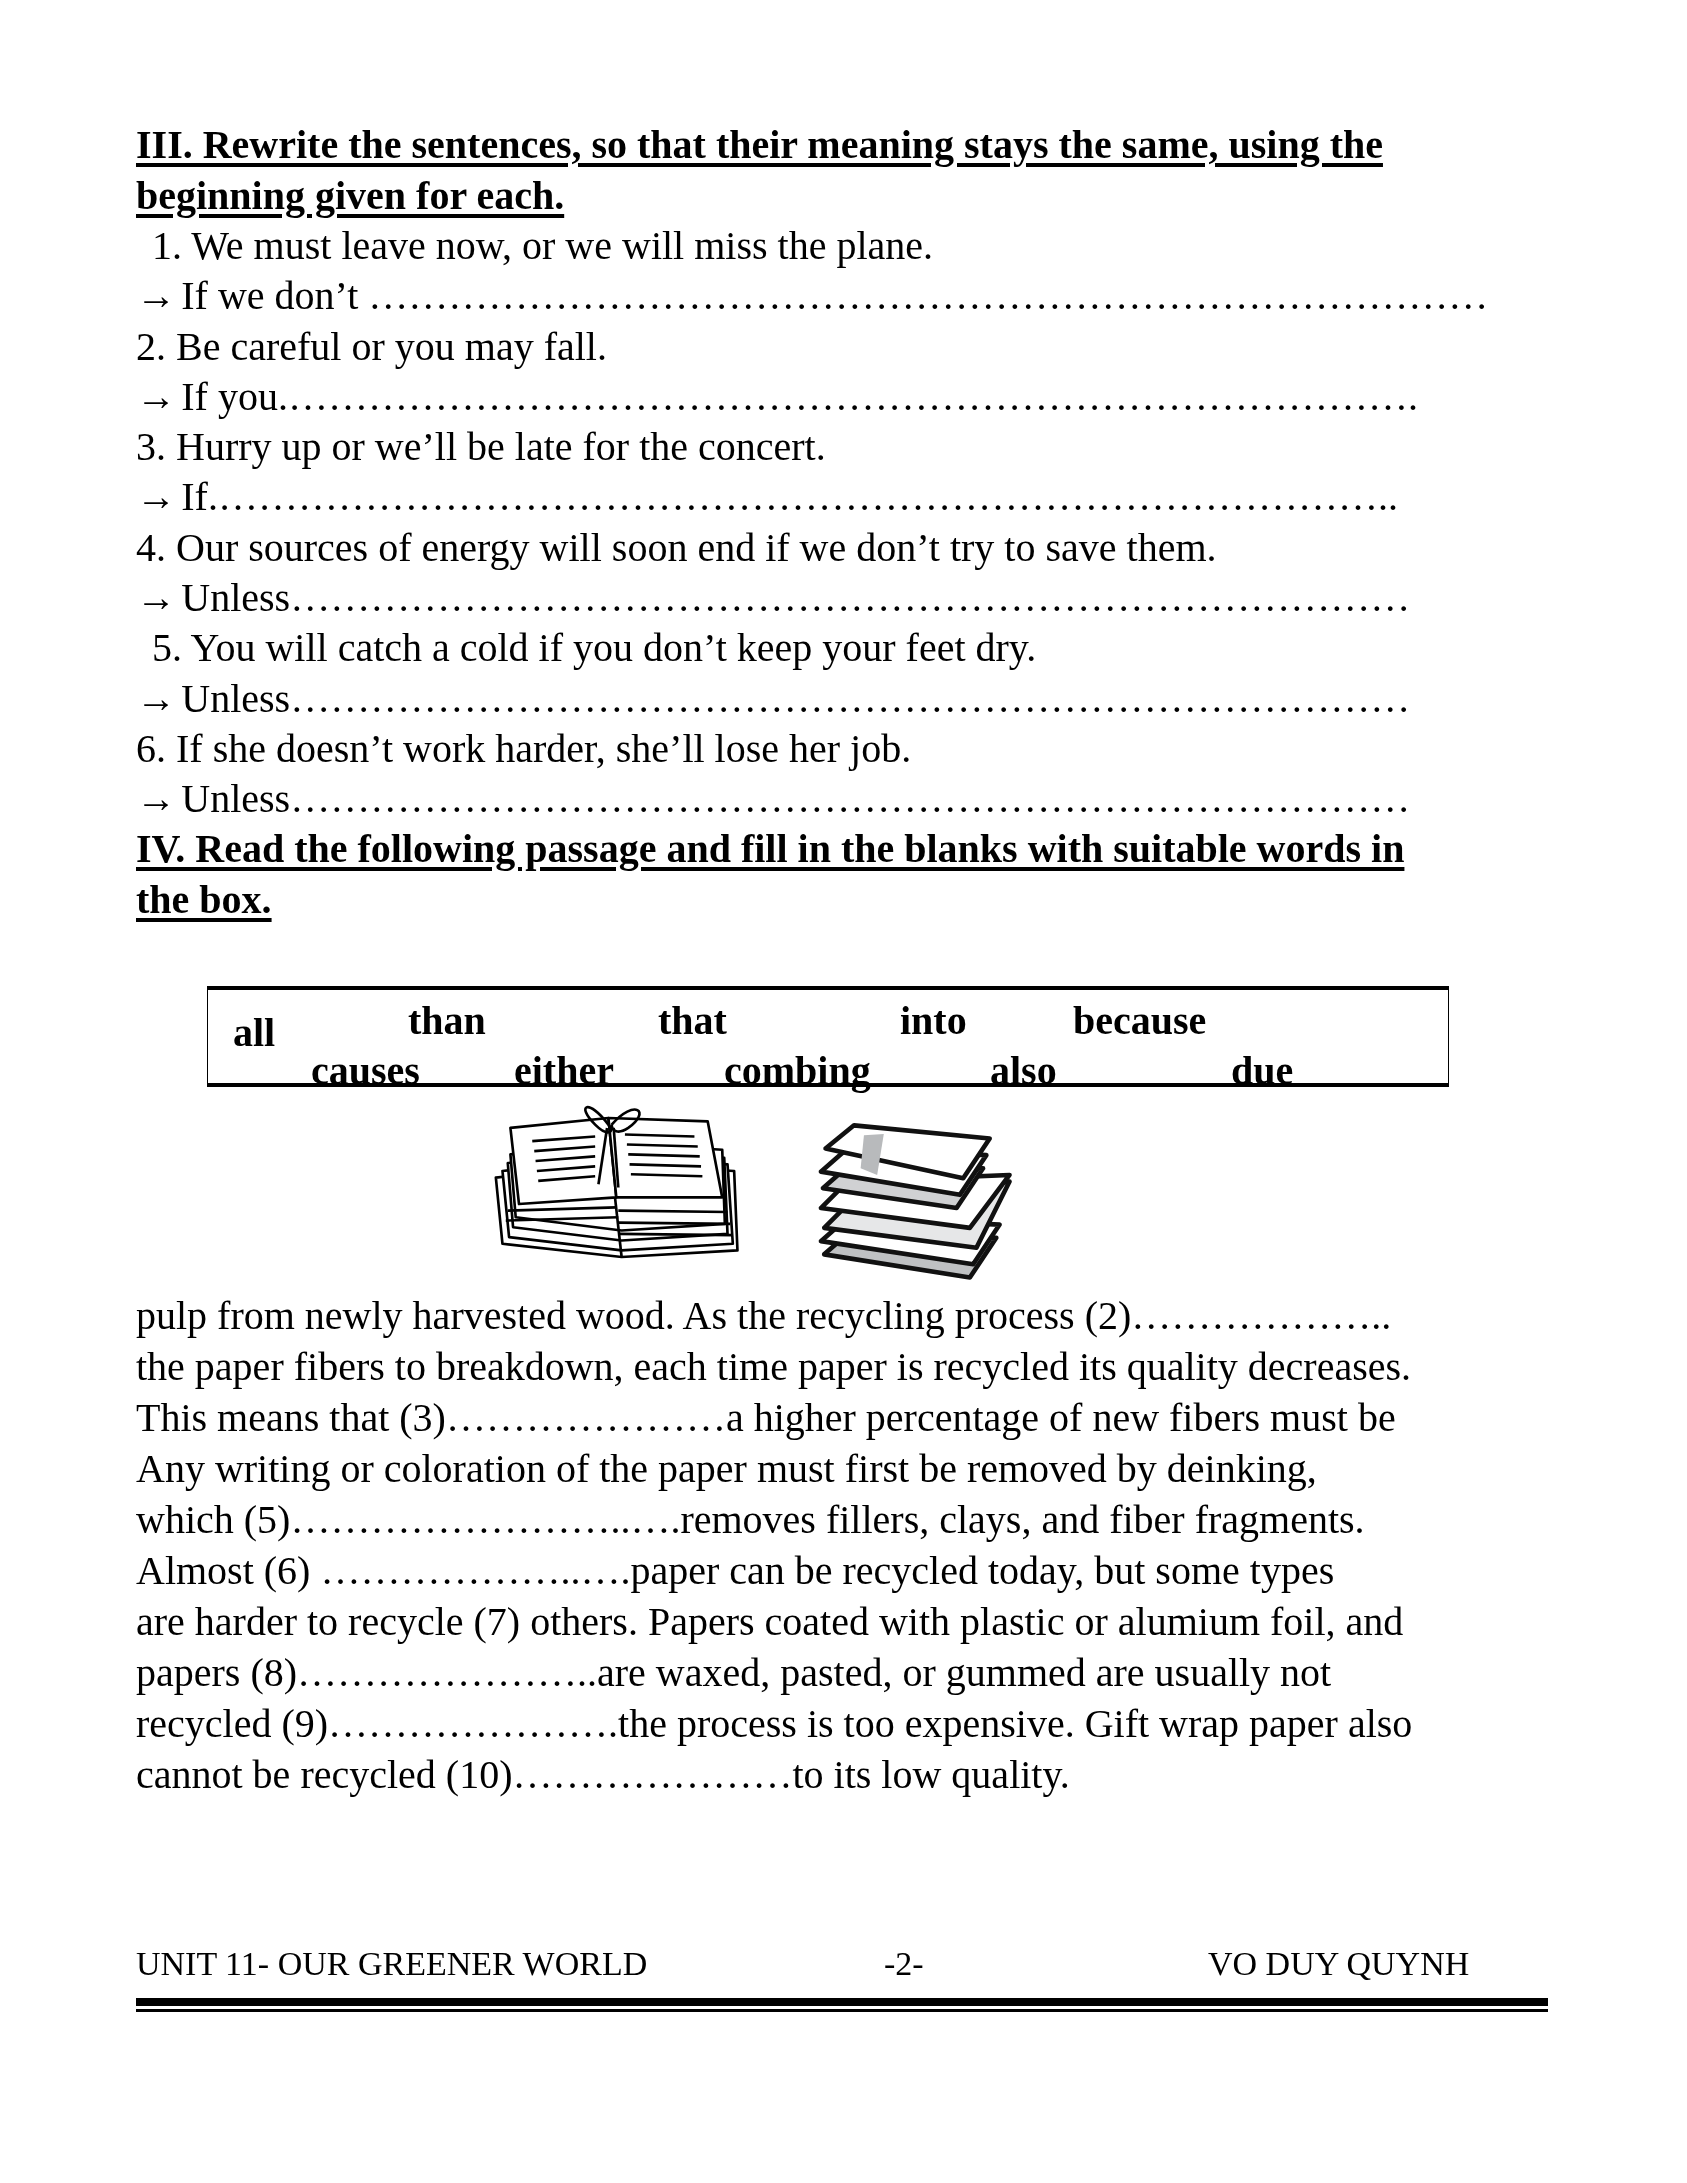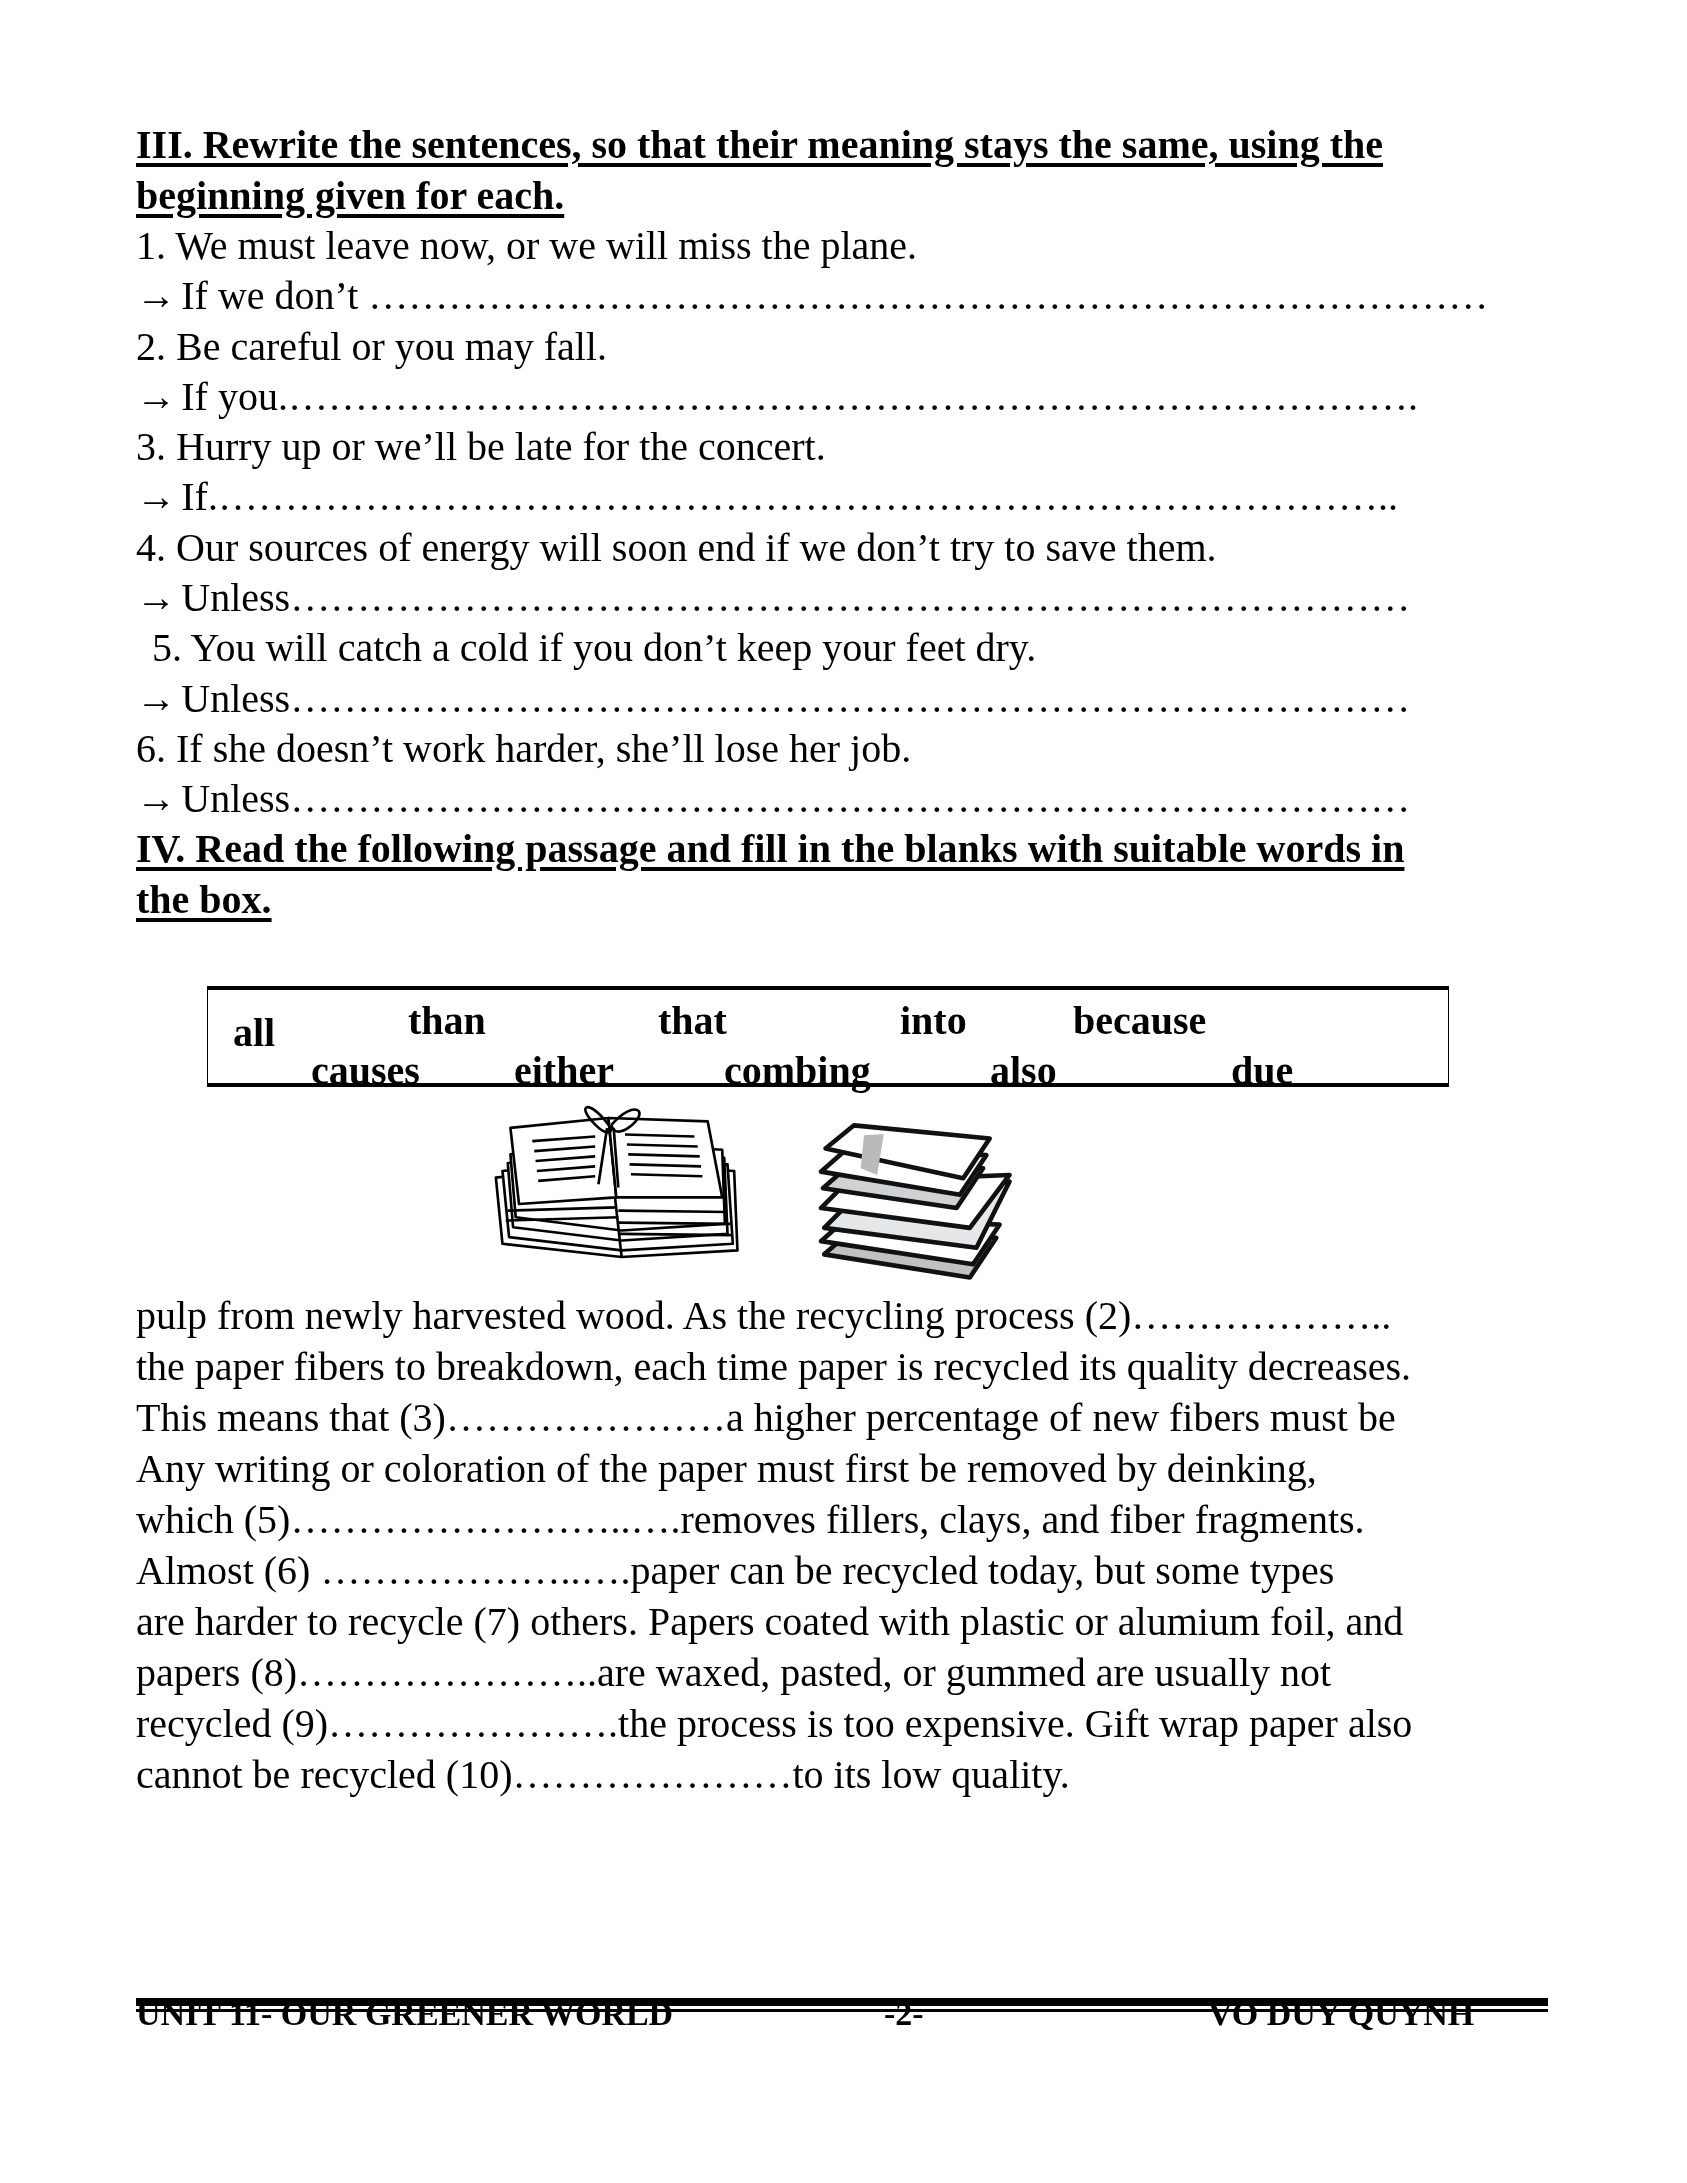--- a/index.html
+++ b/index.html
@@ -13,31 +13,31 @@
   .wordbox { position:absolute; left:71px; top:986px; width:1242px; height:101px;
              border-top:4px solid #000; border-bottom:4px solid #000;
              border-left:1.3px solid #000; border-right:1.3px solid #000; box-sizing:border-box; }
   .wb-word { position:absolute; font-weight:bold; font-size:40px; line-height:46px; }
   .img { position:absolute; }
   .passage { position:absolute; left:0; top:1290px; width:1412px; font-size:40px; line-height:51px; }
   .passage .pl { white-space:nowrap; }
   .dropP { font-weight:bold; }
   .rule1 { position:absolute; left:0; top:1998px; width:1412px; height:8px; background:#000; }
   .rule2 { position:absolute; left:0; top:2009px; width:1412px; height:3.3px; background:#000; }
-  .footer { position:absolute; top:1994px; font-weight:bold; font-size:34px; line-height:40px; white-space:nowrap; }
+  .footer { position:absolute; top:1944px; font-weight:normal; font-size:34px; line-height:40px; white-space:nowrap; }
 </style>
 </head>
 <body>
 
 <div class="page">
 
   <div class="line heading" style="top:120px;">III. Rewrite the sentences, so that their meaning stays the same, using the</div>
   <div class="line heading" style="top:171px;">beginning given for each.</div>
 
-  <div class="line" style="top:221px;">1. We must leave now, or we will miss the plane.</div>
+  <div class="line" style="top:221px;margin-left:16px;">1. We must leave now, or we will miss the plane.</div>
   <div class="line" style="top:271px;">
     <span class="arrow">→</span><span>If we don’t </span><span class="dots">…………………………………………………………………………</span>
   </div>
 
   <div class="line" style="top:322px;">2. Be careful or you may fall.</div>
   <div class="line" style="top:372px;">
     <span class="arrow">→</span><span>If you.</span><span class="dots">………………………………………………………………………….</span>
   </div>
 
   <div class="line" style="top:422px;">3. Hurry up or we’ll be late for the concert.</div>

